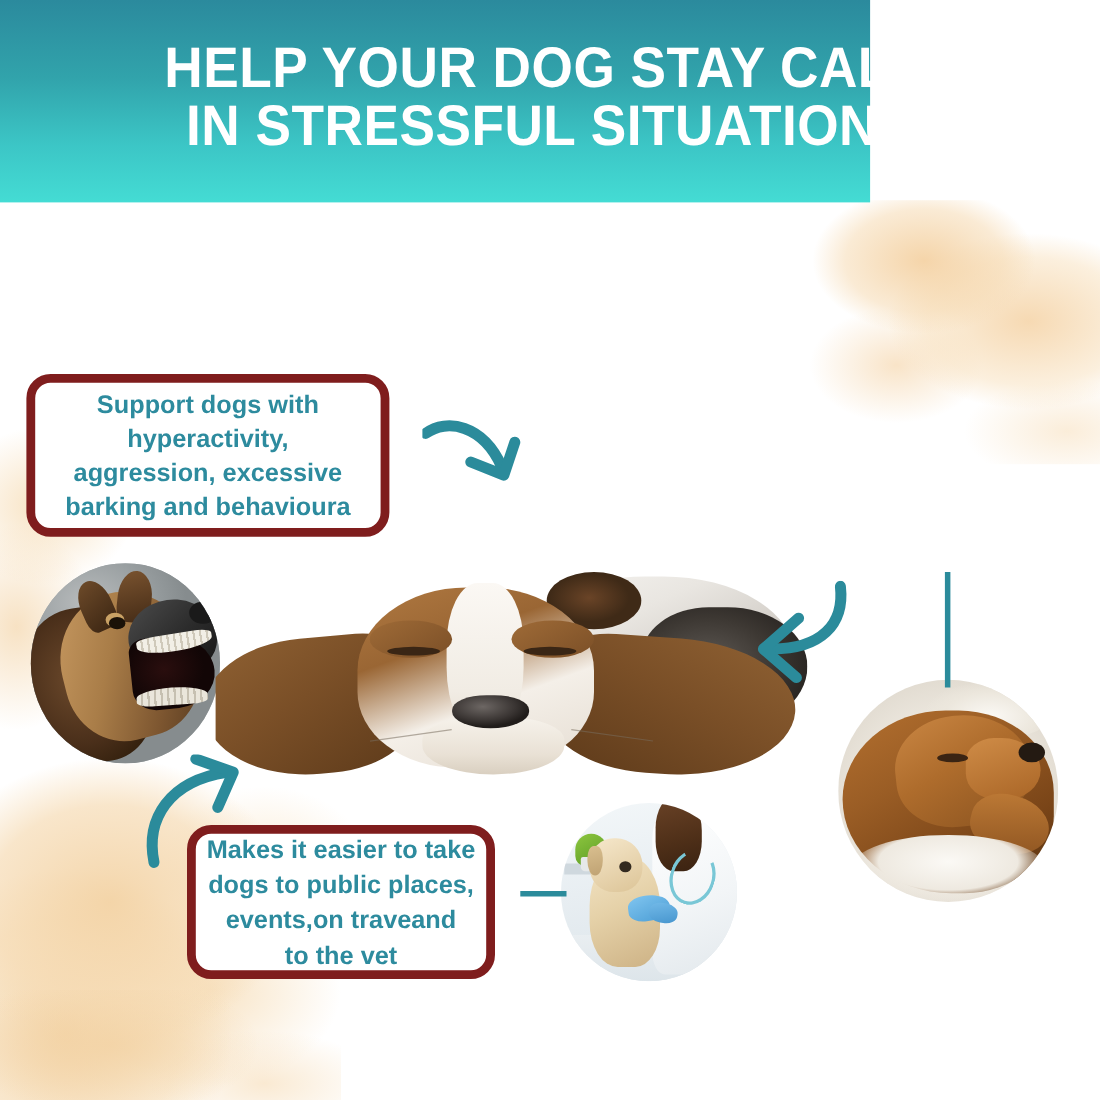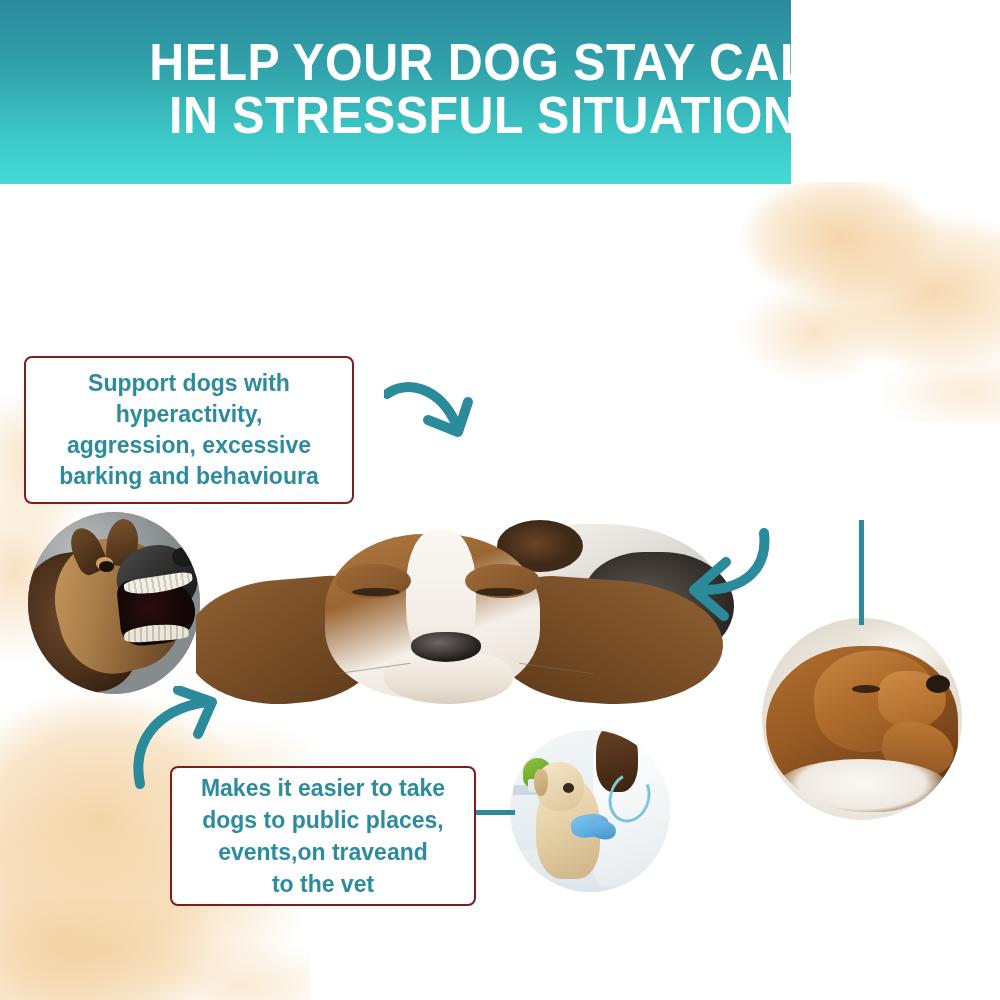--- a/index.html
+++ b/index.html
@@ -77,47 +77,46 @@
     background:
       radial-gradient(ellipse 170px 80px at 120px 50px, rgba(243,211,165,0.85) 0%, rgba(255,255,255,0) 80%),
       radial-gradient(ellipse 130px 60px at 260px 85px, rgba(246,219,180,0.6) 0%, rgba(255,255,255,0) 80%);
   }
 
   
   .callout {
     position: absolute;
     box-sizing: border-box;
     background: #ffffff;
-    border: 2px solid #7f1d1d;
-    border-radius: 8px;
+    border: 8px solid #7f1d1d;
+    border-radius: 22px;
     color: #2d8b9e;
     font-weight: bold;
     text-align: center;
     z-index: 20;
     display: flex;
     align-items: center;
     justify-content: center;
     white-space: pre-line;
-    margin-top: 16px;
   }
   #callout-support {
     left: 24px; top: 340px;
     width: 330px; height: 148px;
     font-size: 23px;
     line-height: 31px;
   }
   #callout-relax {
     left: 604px; top: 336px;
     width: 372px; height: 186px;
     font-size: 23px;
     line-height: 33px;
   }
   #callout-travel {
     left: 170px; top: 750px;
-    width: 306px; height: 140px;
+    width: 280px; height: 140px;
     font-size: 23px;
     line-height: 32px;
   }
 
   
   .connector {
     position: absolute;
     background: #2b8b9b;
     z-index: 18;
   }

